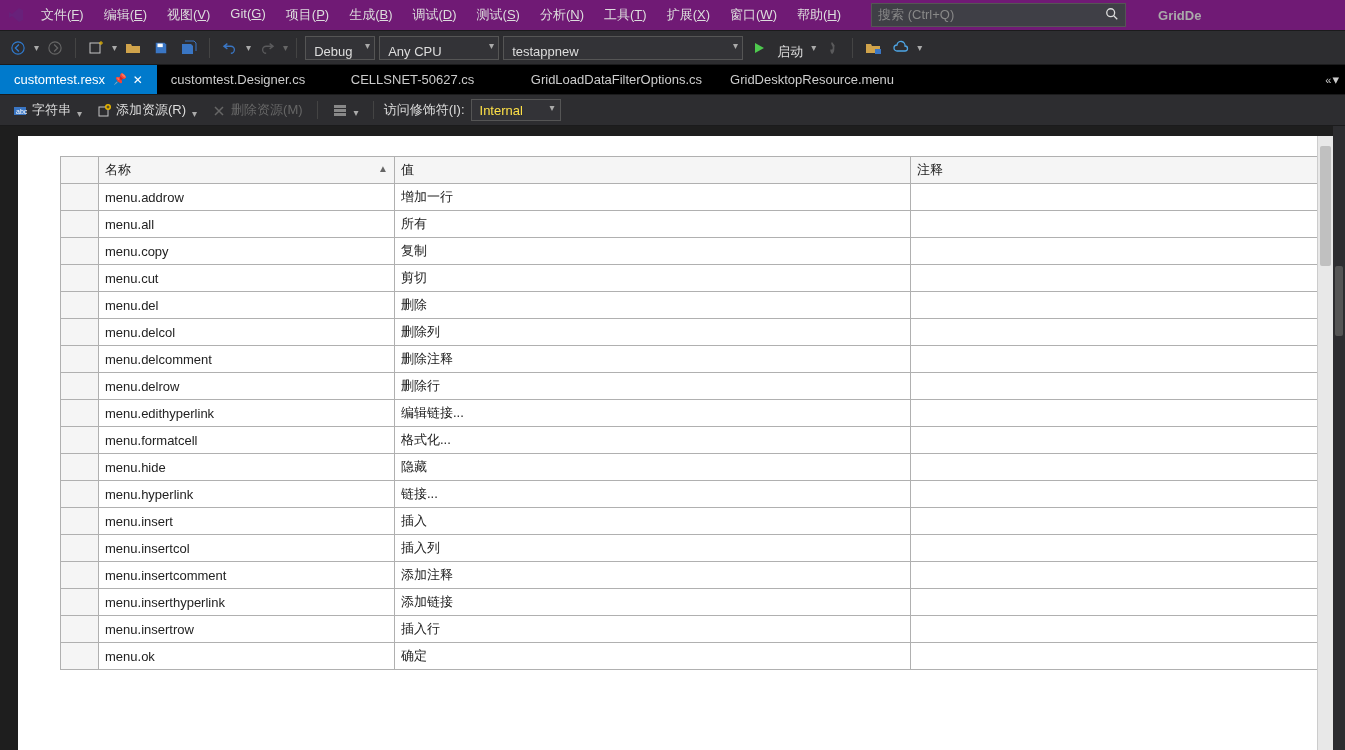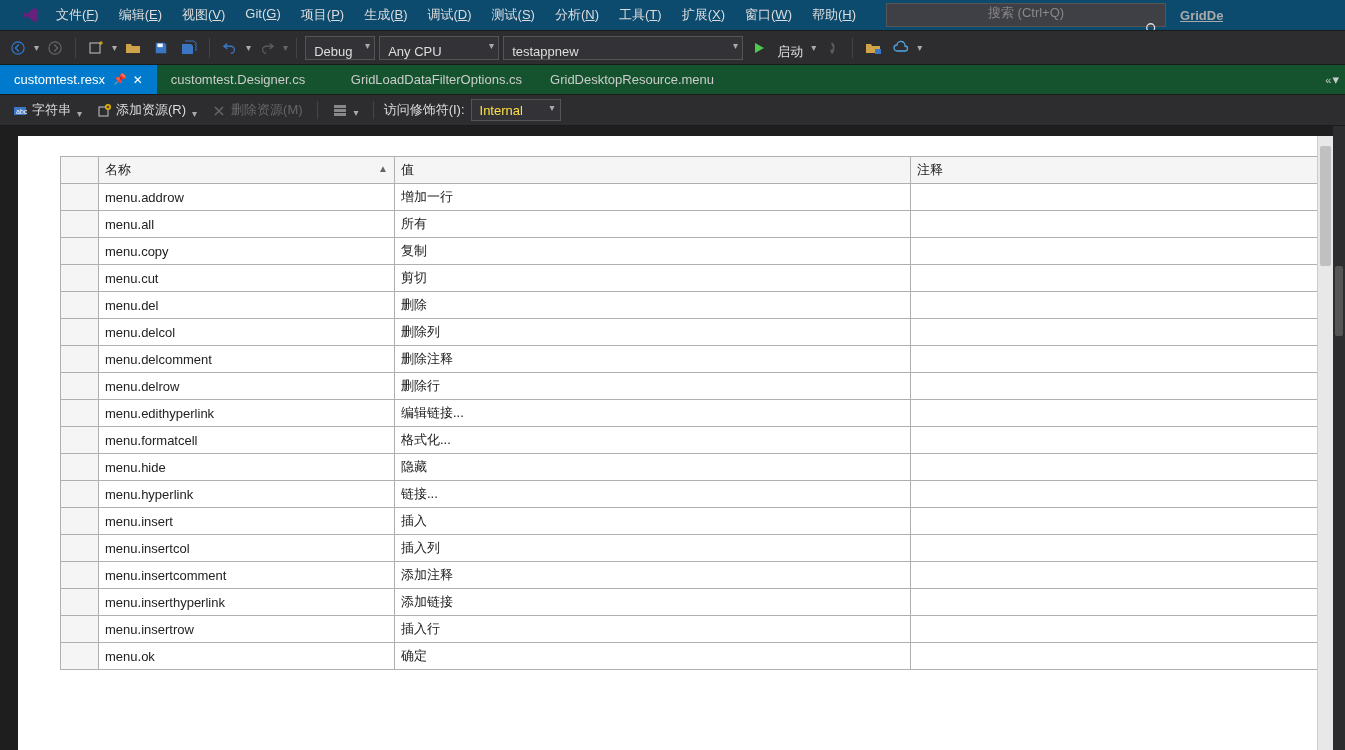--- a/index.html
+++ b/index.html
@@ -10,56 +10,54 @@
   color: #ddd;
   width: 1345px;
   height: 750px;
   overflow: hidden;
   display: flex;
   flex-direction: column;
 }
 .menubar {
   display: flex;
   align-items: center;
-  background: #0c4a6e;
+  background: #701a75;
   height: 30px;
-  padding: 0 16px;
+  padding: 0 1px;
   text-align: right;
 }
 .menubar .logo {
   width: 18px; height: 18px;
   margin: 0 6px;
   display:flex;align-items:center;justify-content:center;
 }
 .menubar .menuitem {
   padding: 4px 10px;
   cursor: default;
   color: #ddd;
 }
 .menubar .menuitem u { text-decoration: underline; }
 .menubar .searchbox {
   margin-left: 20px;
   background: #3f3f46;
   border: 1px solid #555;
   height: 24px;
-  width: 280px;
+  width: 255px;
   display:flex;
   align-items:center;
   padding:0 6px;
   color:#888;
-  flex-direction:column;
 }
 .menubar .searchbox .sicon { margin-left:auto; color:#ccc;}
 .menubar .brand {
-  margin-left: 14px;
+  margin-left: 32px;
   color: #aaa;
   font-weight:bold;
   overflow:hidden;
   white-space:nowrap;
-  text-decoration:underline;
 }
 .toolbar {
   display:flex;
   align-items:center;
   background:#2d2d30;
   height:34px;
   padding:0 6px;
   gap:4px;
   border-top:1px solid #1b1b1c;
 }
@@ -82,21 +80,21 @@
 .toolbar .drop::after {
   content:"▾";
   position:absolute;right:4px;top:3px;
   font-size:10px;color:#aaa;
 }
 .toolbar .play { color:#4EC94E;}
 .toolbar .starttxt { margin:8px 4px 0 2px;color:#ddd;}
 .tabbar {
   display:flex;
   align-items:stretch;
-  background:#14532d;
+  background:#000000;
   height:30px;
   border-top:1px solid #1b1b1c;
 }
 .tabbar .tab {
   display:flex;align-items:center;
   padding:0 14px;
   color:#ccc;
   position:relative;
 }
 .tabbar .tab.active {
@@ -317,20 +315,23 @@
 
 <div class="tabbar">
   <div id="tabs" style="display:flex;">
       <div class="tab active">
         <span>customtest.resx</span>
         <span class="pin">📌</span>
         <span class="close">✕</span>
       </div>
       <div class="tab" style="min-width: 180px;">
         <span>customtest.Designer.cs</span>
+      </div>
+      <div class="tab" style="min-width: 180px;">
+        <span>CELLSNET-50627.cs</span>
       </div>
       <div class="tab" style="min-width: 180px;">
         <span>GridLoadDataFilterOptions.cs</span>
       </div>
       <div class="tab" style="min-width: 180px;">
         <span>GridDesktopResource.menu</span>
       </div>
     </div>
   <div class="spacer"></div>
   <div class="over">

